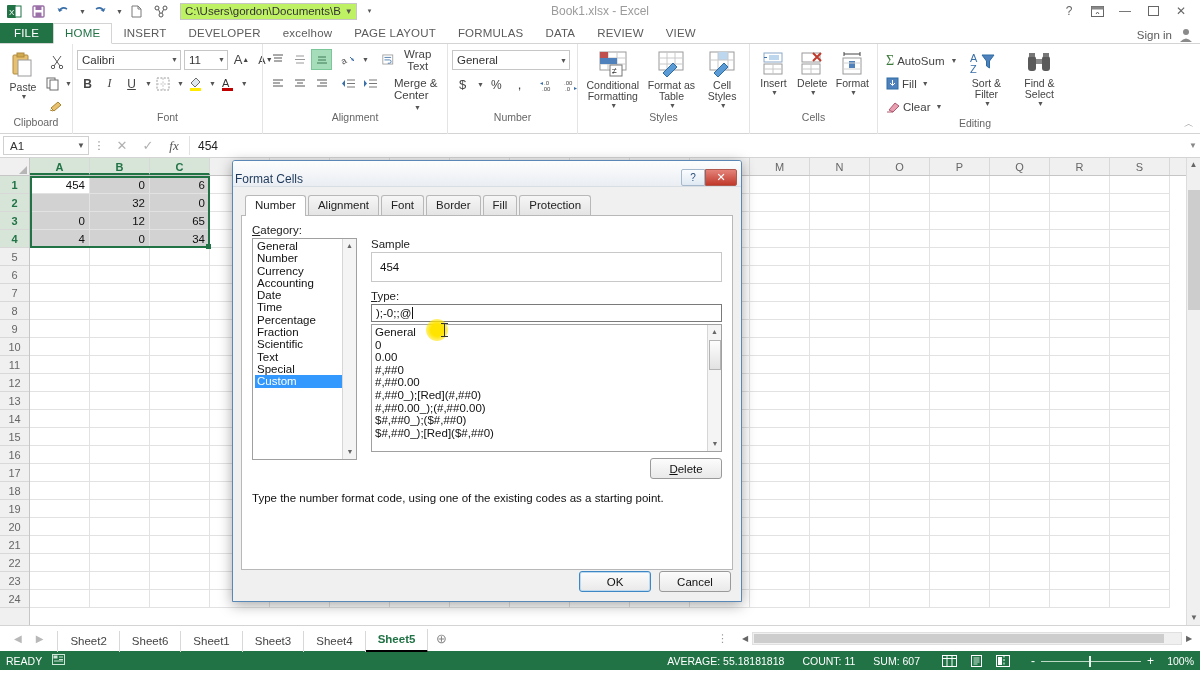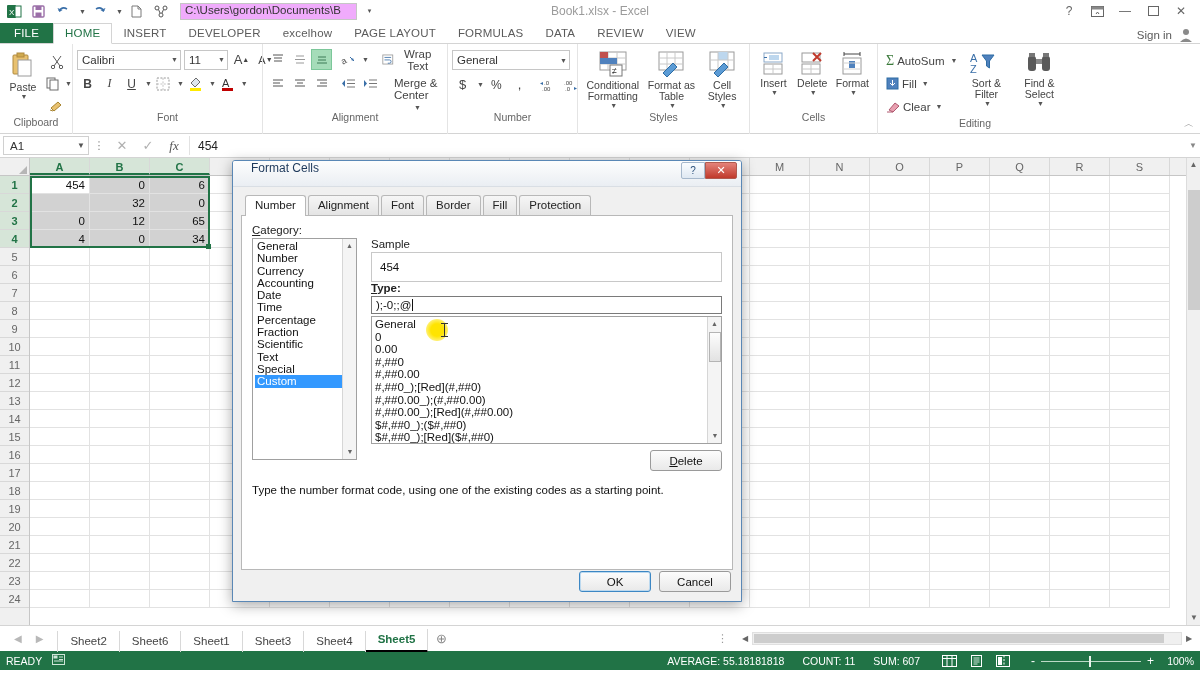--- a/index.html
+++ b/index.html
@@ -10,22 +10,22 @@
     -webkit-font-smoothing:antialiased;
   }
   .app { position:relative; width:1200px; height:675px; }
 
   
   .titlebar { height:22px; background:#fff; display:flex; align-items:center; position:relative; }
   .qat { display:flex; align-items:center; gap:3px; padding-left:4px; }
   .qat-btn { width:22px; height:19px; display:flex; align-items:center; justify-content:center; color:#5b5b5b; font-size:13px; cursor:pointer; }
   .xl-logo { width:20px; height:19px; display:flex; align-items:center; justify-content:center; }
   .qat-path {
-    border:1px solid #c6c6c6; background:#f0abfc; height:17px; display:flex; align-items:center;
-    padding:0 15px 0 4px; font-size:11.5px; color:#333; margin-left:4px; gap:4px; white-space:nowrap;flex-direction:column;
+    border:1px solid #c6c6c6; background:#bef264; height:17px; display:flex; align-items:center;
+    padding:0 3px 0 4px; font-size:11.5px; color:#333; margin-left:4px; gap:4px; white-space:nowrap;
   }
   .qat-path .caret { font-size:8px; color:#555; }
   .titlebar-title {
     position:absolute; left:0; right:0; text-align:center; font-size:12px; color:#9b9b9b; pointer-events:none;
   }
   .win-ctrls { margin-left:auto; display:flex; align-items:center; padding-right:6px; gap:2px; z-index:2; }
   .win-btn { width:26px; height:20px; display:flex; align-items:center; justify-content:center; color:#666; font-size:12px; cursor:pointer; }
 
   
   .tabrow { height:22px; background:#fff; display:flex; align-items:flex-end; position:relative; border-bottom:1px solid #d4d4d4;}
@@ -109,21 +109,21 @@
   .zslider { width:100px; height:12px; position:relative; }
   .zline { position:absolute; top:6px; left:0; right:0; height:1px; background:#bcd9c6; }
   .zknob { position:absolute; top:1px; left:48px; width:2px; height:11px; background:#eaf3ec; }
   .zpm { font-size:12px; }
   .zval { width:34px; text-align:right; }
 
   
   .dlg { position:absolute; left:232px; top:160px; width:510px; height:442px;
          background:#f0f0f0; border:1px solid #5a87b5; border-radius:3px 3px 0 0;
          box-shadow:0 3px 14px rgba(0,0,0,.35); }
-  .dlg-tb { height:26px; display:flex; align-items:flex-start; padding-left:18px;
+  .dlg-tb { height:26px; display:flex; align-items:flex-end; padding-left:2px;
             background:linear-gradient(#fdfdfd,#eaeef3); border-radius:2px 2px 0 0;
             border-bottom:1px solid #d9dee4;}
   .dlg-title { font-size:12px; color:#1e395b; }
   .dlg-tb-btns { margin-left:auto; display:flex; padding-right:4px; padding-top:1px; }
   .dlg-help { width:24px; height:17px; border:1px solid #a6b8cc; background:linear-gradient(#fafdff,#dfe8f2);
               display:flex; align-items:center; justify-content:center; font-size:10px; color:#2a4f7a; border-radius:2px 0 0 2px;}
   .dlg-close { width:32px; height:17px; border:1px solid #b05a4f; background:linear-gradient(#e4837a,#c0392b);
                display:flex; align-items:center; justify-content:center; font-size:11px; color:#fff; border-radius:0 2px 2px 0;}
   .dlg-body { padding:6px 8px 8px; height:calc(100% - 26px); position:relative; }
   .dtabs { display:flex; align-items:flex-end; height:22px; margin-left:4px; }
@@ -1279,35 +1279,34 @@
                 <div class="catitem sel">Custom</div>
               </div>
             <div class="lscroll">
               <div class="lsb-btn">▲</div>
               <div class="lsb-btn" style="position:absolute;bottom:0;width:14px;">▼</div>
             </div>
           </div>
           <div class="right-col">
             <div class="flabel">Sample</div>
             <div class="sample-box">454</div>
-            <div class="flabel" style="margin-top:0;font-weight:bold;"><u>T</u><span>ype:</span></div>
+            <div class="flabel" style="margin-top:8px;"><u>T</u><span>ype:</span></div>
             <div class="type-input">
               <span>);-0;;@</span>
               <span class="caretbar"></span>
             </div>
             <div class="typelist">
               <div class="typeitems" id="typeitems">
                   <div class="typeitem">General</div>
                   <div class="typeitem">0</div>
                   <div class="typeitem">0.00</div>
                   <div class="typeitem">#,##0</div>
                   <div class="typeitem">#,##0.00</div>
                   <div class="typeitem">#,##0_);[Red](#,##0)</div>
                   <div class="typeitem">#,##0.00_);(#,##0.00)</div>
-                  <div class="typeitem">#,##0.00_);[Red](#,##0.00)</div>
                   <div class="typeitem">$#,##0_);($#,##0)</div>
                   <div class="typeitem">$#,##0_);[Red]($#,##0)</div>
                 </div>
               <div class="tsb">
                 <div class="lsb-btn">▲</div>
                 <div class="tsb-thumb"></div>
                 <div class="lsb-btn" style="position:absolute;bottom:0;width:14px;">▼</div>
               </div>
             </div>
             <div class="del-row">

